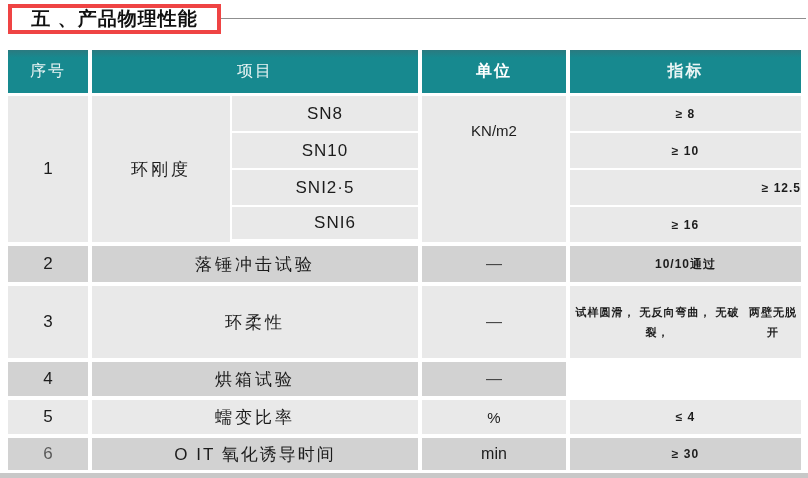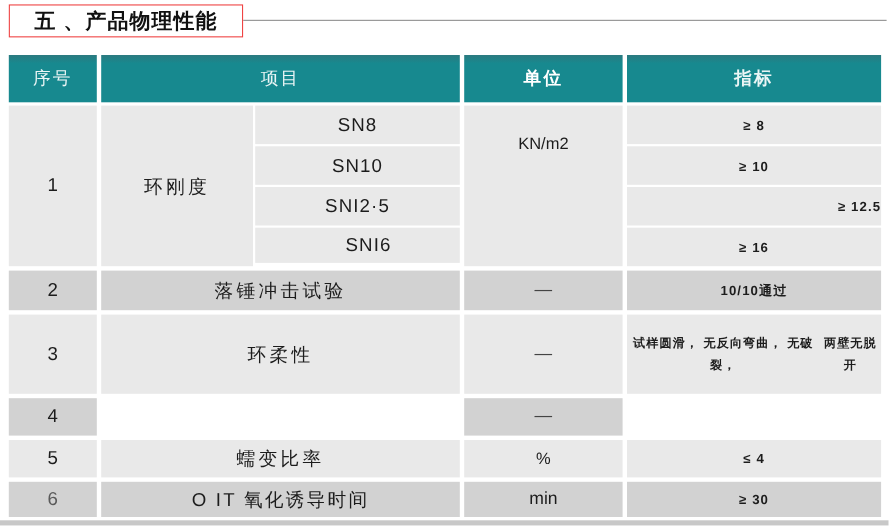--- a/index.html
+++ b/index.html
@@ -4,21 +4,21 @@
 <style>
   * { margin:0; padding:0; box-sizing:border-box; }
   html,body { background:#ffffff; }
   body { font-family:"Liberation Sans","DejaVu Sans",sans-serif; }
   .stage {
     position:relative; width:808px; height:478px; background:#ffffff;
     overflow:hidden;
   }
   .title-box {
     position:absolute; left:8px; top:4px; width:213px; height:30px;
-    background:#ffffff; border:1px solid #ef4444;
+    background:#ffffff; border:4px solid #ef4444;
     display:flex; align-items:center; justify-content:center;
     font-size:19px; font-weight:700; color:#111; letter-spacing:1px;
     z-index:2;
   }
   .title-underline {
     position:absolute; left:221px; top:18px; width:585px; height:1px;
     background:#8f8f8f; z-index:1;
   }
   .cell {
     position:absolute; display:flex; align-items:center; justify-content:center;
@@ -127,20 +127,23 @@
     <span>—</span>
   </div>
   <div class="cell light spec-xs" style="left:570px;top:286px;width:231px;height:72px;flex-direction:row;">
     <span>试样圆滑， 无反向弯曲， 无破裂，</span>
     <span>两壁无脱开</span>
   </div>
 
   <div class="cell dark seq" style="left:8px;top:362px;width:80px;height:34px;">
     <span>4</span>
   </div>
+  <div class="cell dark item" style="left:92px;top:362px;width:326px;height:34px;">
+    <span>烘箱试验</span>
+  </div>
   <div class="cell dark dash" style="left:422px;top:362px;width:144px;height:34px;">
     <span>—</span>
   </div>
 
   <div class="cell light seq" style="left:8px;top:400px;width:80px;height:34px;">
     <span>5</span>
   </div>
   <div class="cell light item" style="left:92px;top:400px;width:326px;height:34px;">
     <span>蠕变比率</span>
   </div>

